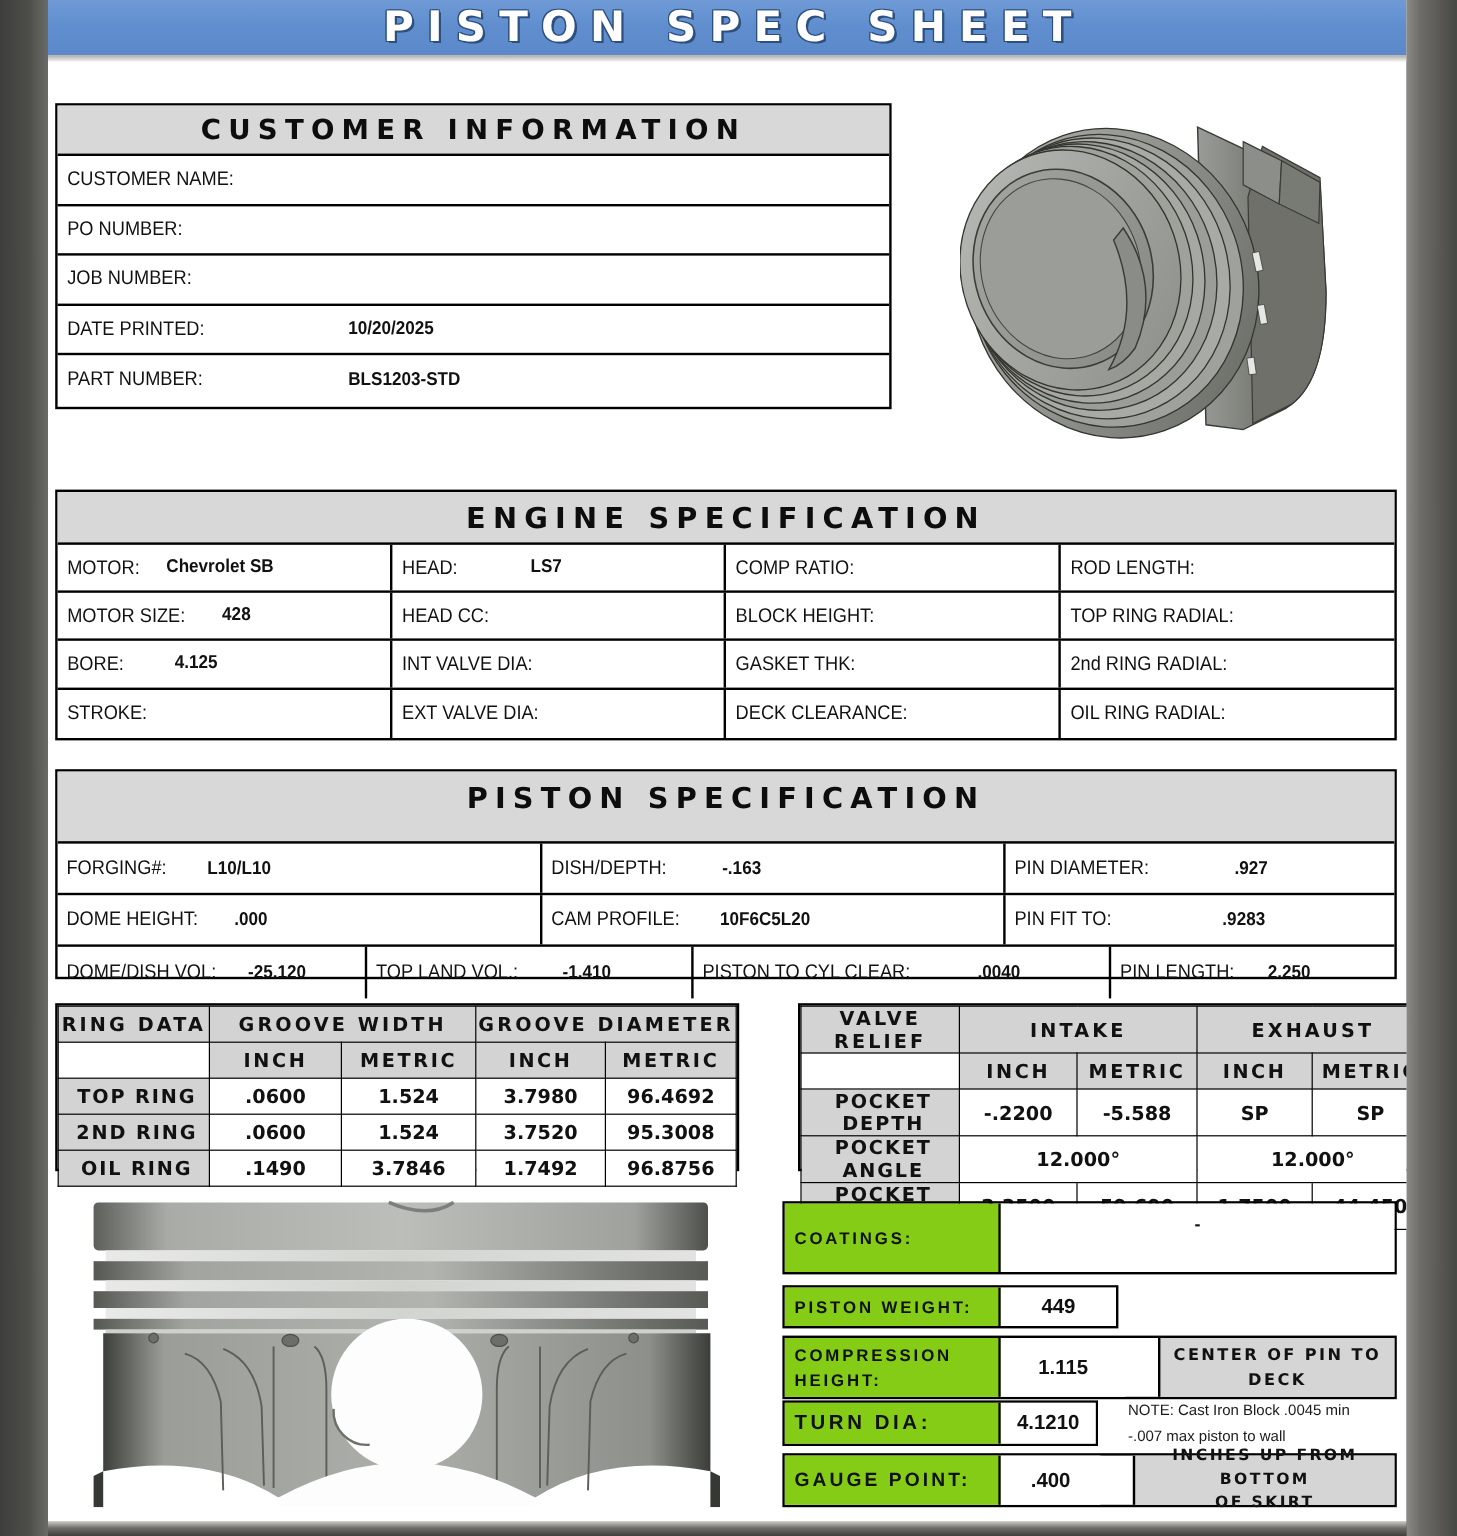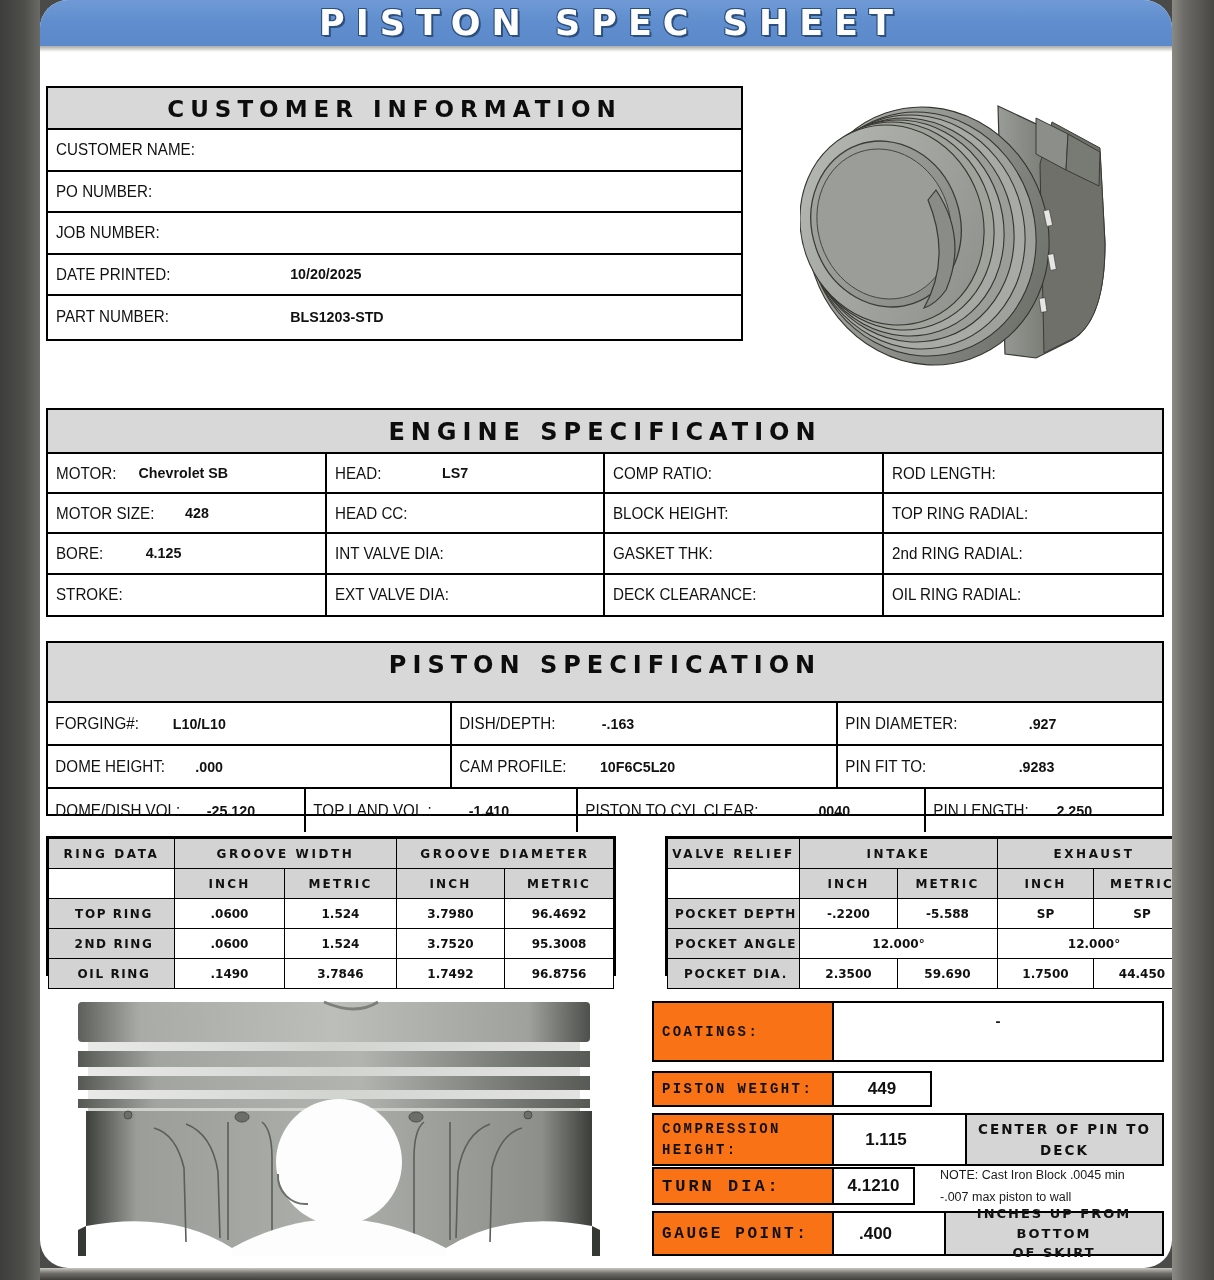--- a/index.html
+++ b/index.html
@@ -13,21 +13,20 @@
   }
 
   #sheet {
     position: absolute;
     left: 40px;
     top: 0;
     width: 1132px;
     height: 1268px;
     background: #ffffff;
     overflow: hidden;
-    border-radius: 28px;
   }
 
   .scanedge-left {
     position: absolute; left: 0; top: 0; width: 40px; height: 1280px;
     background: linear-gradient(90deg,#3e3e3c 0%,#4d4d4a 60%,#6a6a66 100%);
   }
   .scanedge-right {
     position: absolute; left: 1172px; top: 0; width: 42px; height: 1280px;
     background: linear-gradient(90deg,#8c8a85 0%,#6e6c68 28%,#474744 100%);
   }
@@ -116,21 +115,21 @@
   .p-pair:last-child { border-right: none; }
   .p-pair .lbl { padding-left: 8px; }
   .p-pair .val { padding-left: 22px; }
 
   
   .stbl { position: absolute; border: 2px solid #000; border-collapse: collapse; }
   .stbl table { border-collapse: collapse; width: 100%; height: 100%; }
   .stbl td {
     border: 1.6px solid #000;
     font-family: "DejaVu Sans", sans-serif;
-    font-size: 12px;
+    font-size: 16px;
     font-weight: 700;
     text-align: center;
     color: #111;
     height: 30px;
     padding: 0;
   }
   .hd { background: #d3d3d3; letter-spacing: 2.6px; }
   .hd2 { background: #d3d3d3; letter-spacing: 2.2px; font-size: 13px; }
   .rn { background: #d3d3d3; letter-spacing: 1.6px; text-align: left; padding-left: 5px !important; font-size: 13px; }
   .num {
@@ -139,22 +138,22 @@
   }
   .blank { background: #fff; }
 
   #ringtbl { left: 6px; top: 836px; width: 570px; height: 140px; }
   #valvetbl { left: 625px; top: 836px; width: 528px; height: 140px; }
   #valvetbl { width: 528px; }
 
   
   .binfo { position: absolute; display: flex; border: 2.5px solid #000; }
   .binfo .k {
-    background: #f97316;
-    font-family: Liberation Mono, monospace;
+    background: #84cc16;
+    font-family: Liberation Sans, sans-serif;
     font-size: 14px; font-weight: 700; letter-spacing: 2.4px; color: #111;
     display: flex; align-items: center; padding-left: 8px;
     border-right: 2.5px solid #000;
   }
   .binfo .v {
     background: #fff;
     font-family: "Liberation Sans", sans-serif;
     font-size: 17px; font-weight: 700; color: #111;
     display: flex; align-items: center; justify-content: center;
   }

